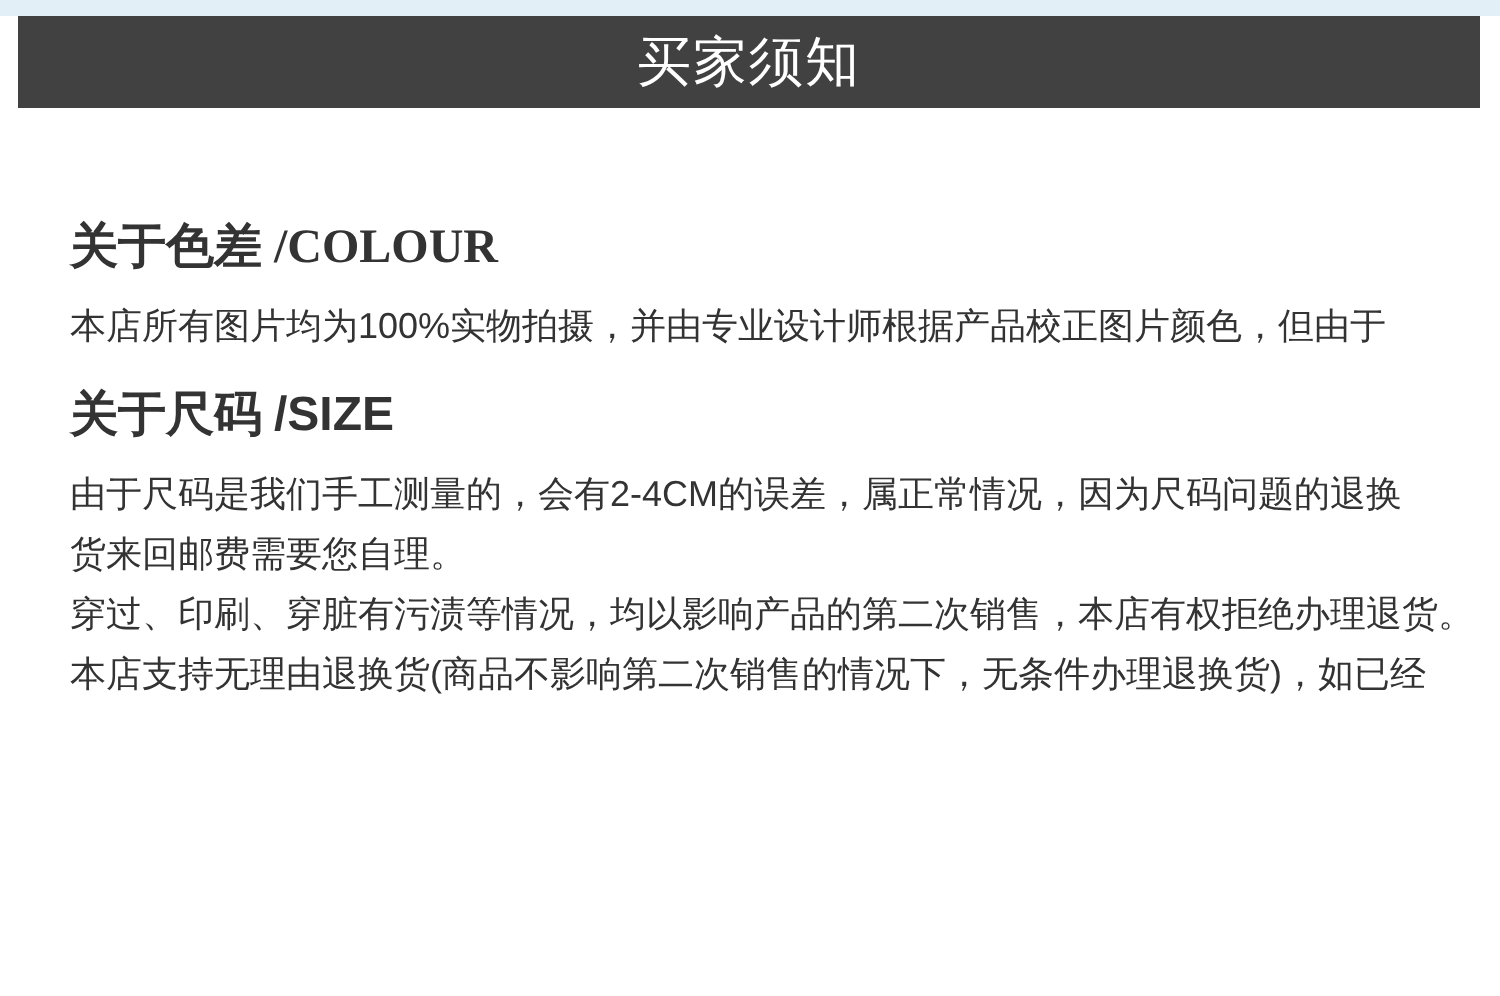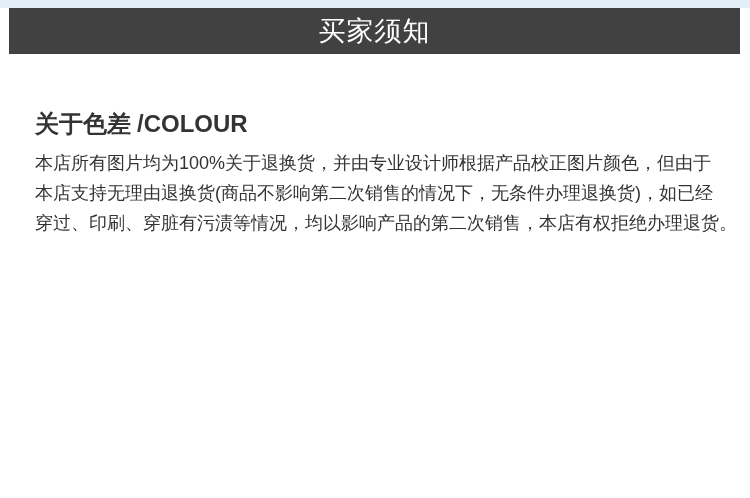--- a/index.html
+++ b/index.html
@@ -37,20 +37,21 @@
   }
   .section h2 {
     margin: 15px 0 9px 0;
     font-size: 24px;
     line-height: 30px;
     color: #333333;
     font-weight: bold;
   }
   .section:first-child h2 {
     margin-top: 0;
+    font-family: Liberation Serif, serif;
   }
   .section h2 .title-en {
     font-weight: bold;
     margin-left: 6px;
   }
   .section p {
     margin: 0;
     font-size: 18px;
     line-height: 30px;
     color: #333333;
@@ -67,23 +68,30 @@
   <div class="header-bar" style="background: rgb(65, 65, 65);">
     <span class="header-title" style="color: rgb(255, 255, 255);">买家须知</span>
   </div>
 
   <div class="content">
 
     <div class="section">
       <h2>
         <span class="title-zh">关于色差</span><span class="title-en">/COLOUR</span>
       </h2>
-      <p>本店所有图片均为100%关于退换货，并由专业设计师根据产品校正图片颜色，但由于</p>
+      <p>本店所有图片均为100%实物拍摄，并由专业设计师根据产品校正图片颜色，但由于</p>
     </div>
 
+    <div class="section">
+      <h2>
+        <span class="title-zh">关于尺码</span><span class="title-en">/SIZE</span>
+      </h2>
+      <p>由于尺码是我们手工测量的，会有2-4CM的误差，属正常情况，因为尺码问题的退换</p>
+      <p>货来回邮费需要您自理。</p>
+    </div>
 
     <div class="section">
+      <p>穿过、印刷、穿脏有污渍等情况，均以影响产品的第二次销售，本店有权拒绝办理退货。</p>
       <p>本店支持无理由退换货(商品不影响第二次销售的情况下，无条件办理退换货)，如已经</p>
-      <p>穿过、印刷、穿脏有污渍等情况，均以影响产品的第二次销售，本店有权拒绝办理退货。</p>
     </div>
 
   </div>
 </div>
 
 </body></html>

